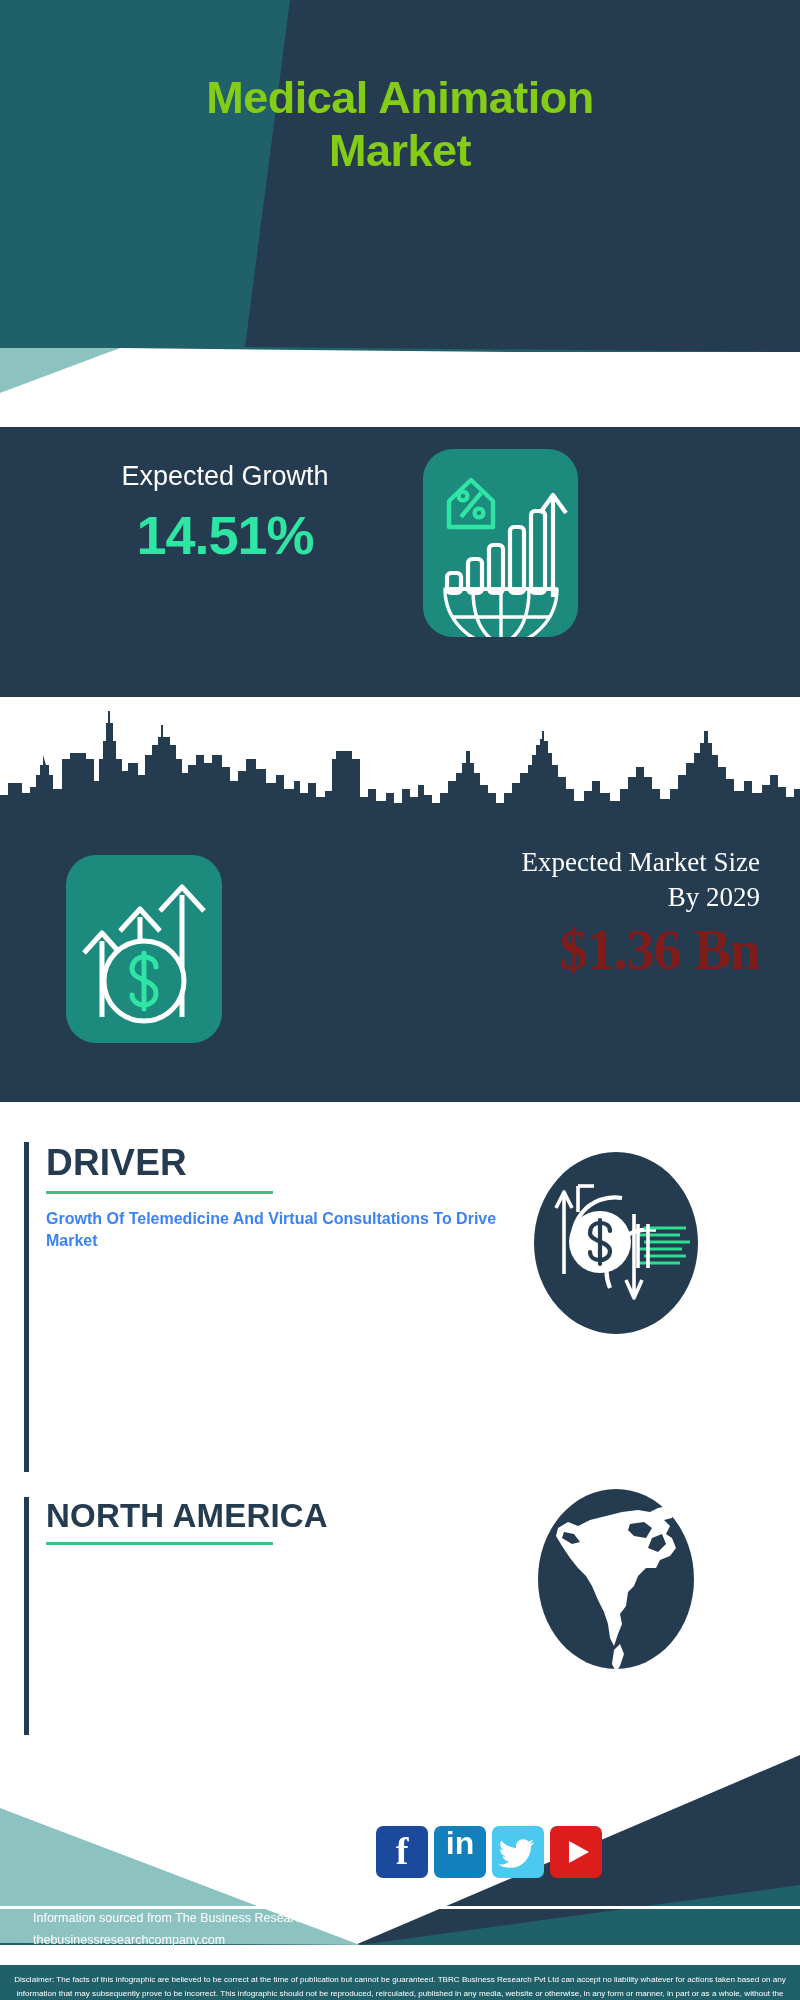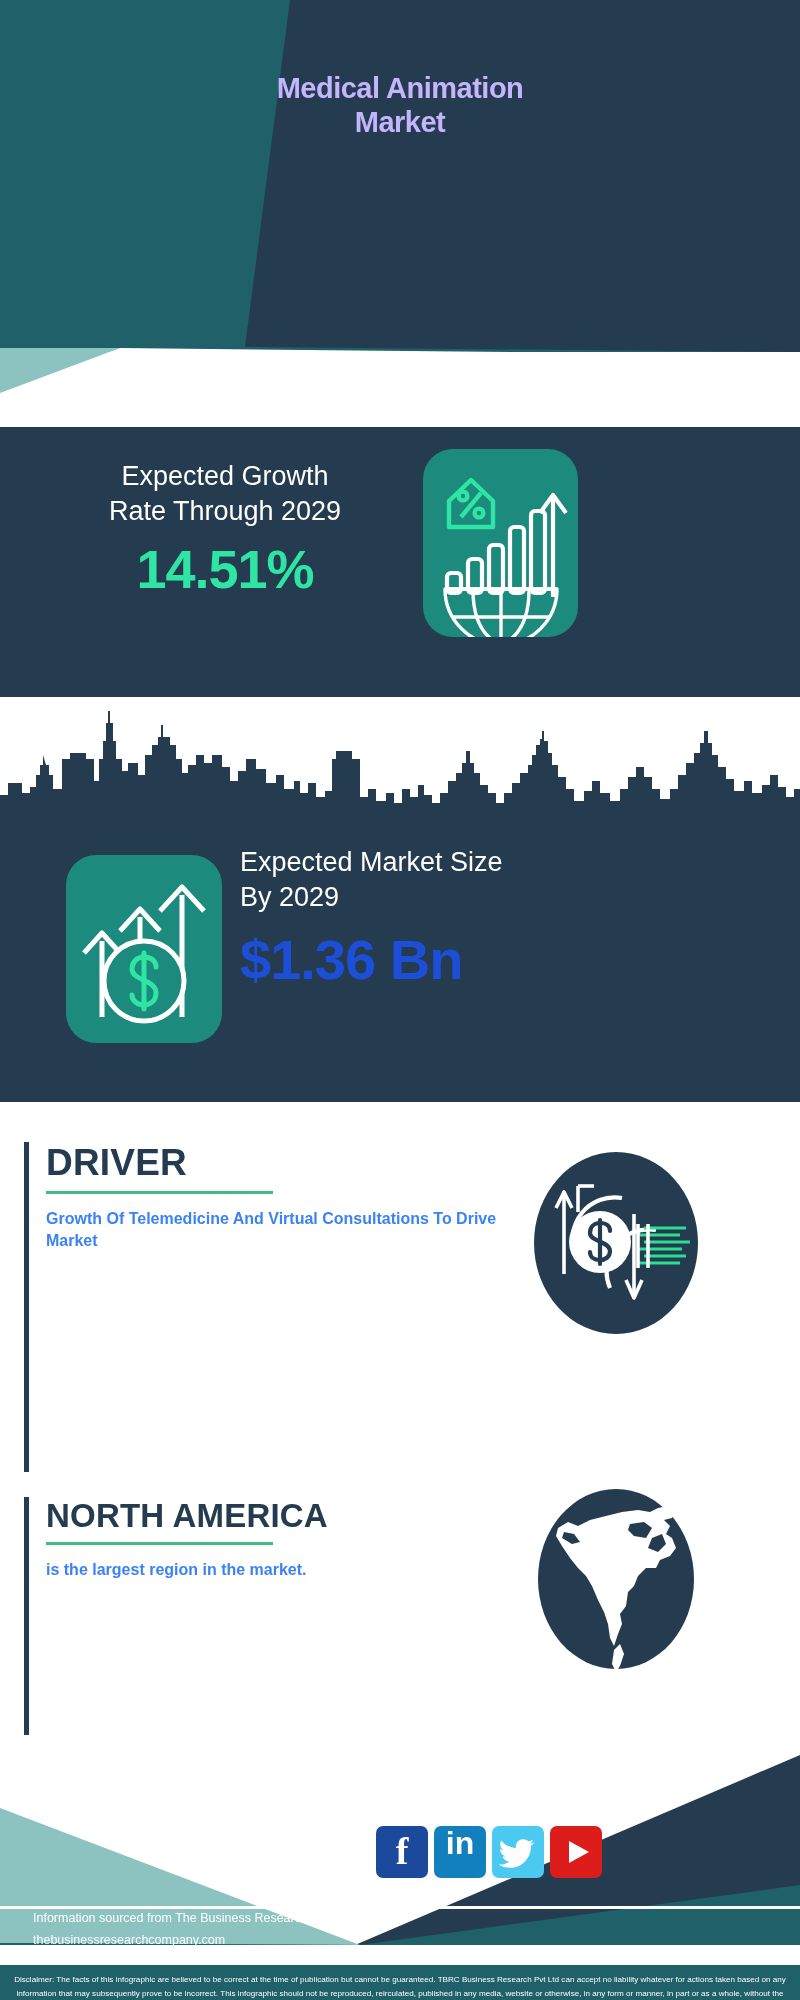--- a/index.html
+++ b/index.html
@@ -14,22 +14,22 @@
     position:absolute; left:0; top:0; width:800px; height:352px;
     background:#1f6069; overflow:hidden;
   }
   #header .diag-navy {
     position:absolute; left:0; top:0; width:800px; height:352px;
     background:#243b50;
     clip-path: polygon(290px 0, 800px 0, 800px 352px, 245px 347px);
   }
   #header-title {
     position:absolute; left:0; top:72px; width:800px;
-    text-align:center; color:#c4b5fd;
-    font-size:29px; font-weight:bold; line-height:1.17;
+    text-align:center; color:#84cc16;
+    font-size:45px; font-weight:bold; line-height:1.17;
     letter-spacing:-0.5px;
     z-index:5;
   }
 
   
   #header-under-tri {
     position:absolute; left:0; top:348px; width:240px; height:48px;
     background:#8cc3c1;
     clip-path: polygon(0 0, 120px 0, 0 48px);
   }
@@ -68,25 +68,25 @@
   #skyline-svg { position:absolute; left:0; top:0; width:800px; height:130px; display:block; }
   #skyline-fill {
     position:absolute; left:0; top:126px; width:800px; height:279px; background:#243b50;
   }
   #size-icon-box {
     position:absolute; left:66px; top:158px; width:156px; height:188px;
     background:#1c8a7c; border-radius:30px; overflow:hidden; z-index:4;
   }
   #size-text {
     position:absolute; left:240px; top:148px; width:520px;
-    text-align:left; color:#ffffff; z-index:4;
+    text-align:right; color:#ffffff; z-index:4;font-family:Liberation Serif, serif;
   }
   #size-label { font-size:27px; line-height:1.28; }
   #size-value {
-    margin-top:13px; font-size:56px; font-weight:bold; color:#1d4ed8;
+    margin-top:4px; font-size:56px; font-weight:bold; color:#7f1d1d;
     letter-spacing:-1px;
   }
 
   
   #cards { position:absolute; left:0; top:1102px; width:800px; height:633px; background:#ffffff; }
 
   .card { position:absolute; left:24px; width:752px; }
   .card-bar {
     position:absolute; left:0; top:0; width:5px; background:#243b50;
   }
@@ -172,21 +172,20 @@
     <div>Market</div>
   </div>
 </div>
 <div id="header-under-tri"></div>
 <div id="header-white-wedge"></div>
 
 <div id="growth">
   <div id="growth-text">
     <div id="growth-label">
       <div>Expected Growth</div>
-      <div>Rate Through 2029</div>
     </div>
     <div id="growth-value">14.51%</div>
   </div>
 
   <div id="growth-icon-box">
     <svg viewBox="0 0 155 188" width="155" height="188">
       <g fill="none" stroke="#ffffff" stroke-width="4.2">
         <rect x="24" y="124" width="14" height="20" rx="4"></rect>
         <rect x="45" y="110" width="14" height="34" rx="4"></rect>
         <rect x="66" y="96" width="14" height="48" rx="4"></rect>
@@ -293,21 +292,20 @@
         </g>
       </svg>
     </div>
   </div>
 
   <div class="card" id="card-region">
     <div class="card-bar"></div>
     <div class="card-body">
       <div class="card-heading">NORTH AMERICA</div>
       <div class="card-underline"></div>
-      <div class="card-desc">is the largest region in the market.</div>
     </div>
     <div class="card-icon">
       <svg viewBox="0 0 164 215" width="164" height="215">
         <ellipse cx="82" cy="107" rx="78" ry="90" fill="#243b50"></ellipse>
         <path fill="#ffffff" d="M24 56 L34 50 L44 54 L56 48 L72 44 L88 40 L104 38 L116 40 L124 36 L134 34 L142 38 L138 46 L130 48 L136 54 L132 62 L138 66 L142 76 L136 84 L126 88 L122 96 L112 96 L104 104 L100 114 L94 120 L92 134 L86 142 L88 152 L84 162 L80 174 L76 166 L74 152 L70 140 L64 128 L58 114 L52 104 L44 96 L36 86 L28 74 L22 64 Z"></path>
         <path fill="#243b50" d="M96 52 L110 50 L118 56 L112 66 L100 64 L94 58 Z"></path>
         <path fill="#243b50" d="M118 66 L128 62 L132 72 L124 80 L114 76 Z"></path>
         <path fill="#243b50" d="M30 60 L40 62 L46 70 L38 72 L28 66 Z"></path>
         <path fill="#ffffff" d="M80 178 L86 172 L90 182 L86 194 L82 200 L78 192 Z"></path>
       </svg>

